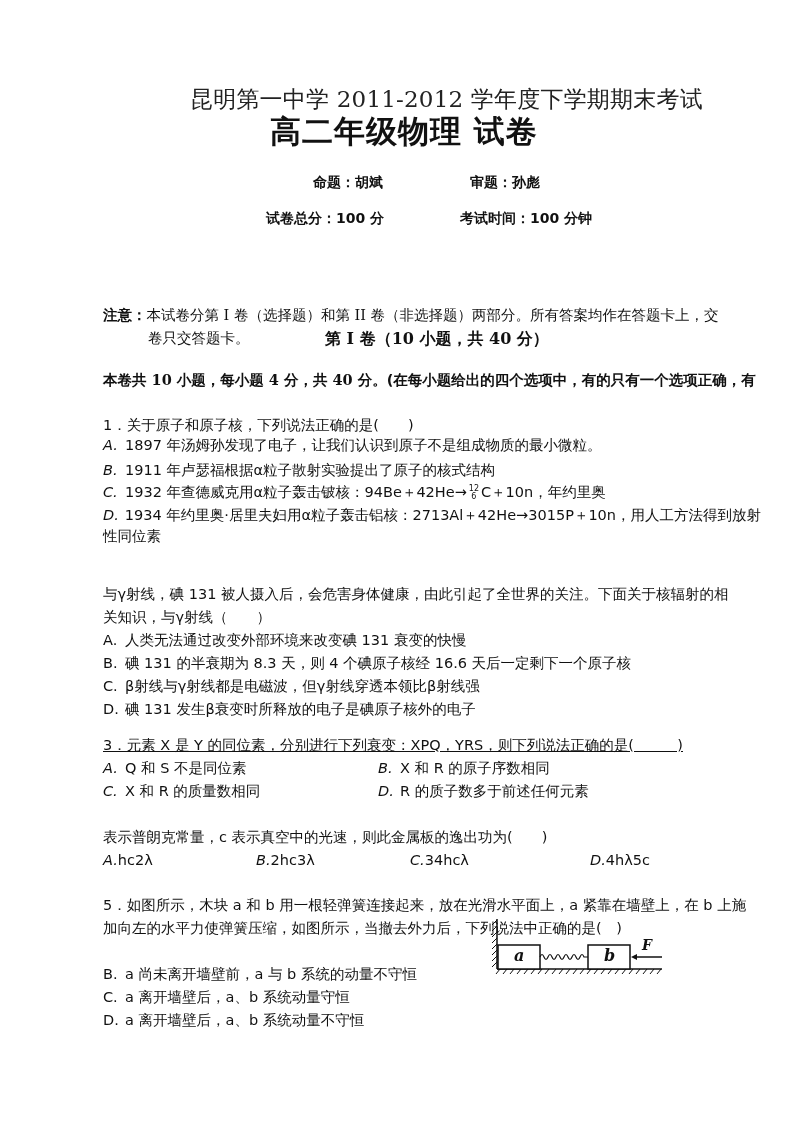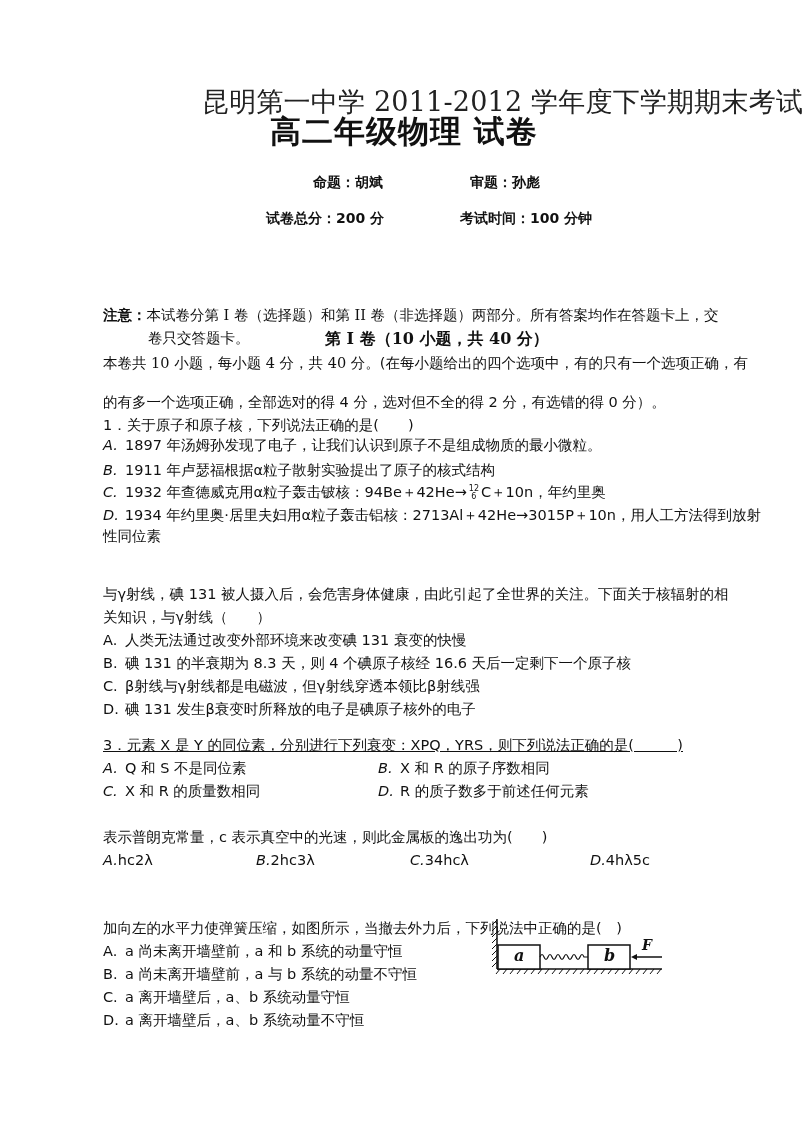--- a/index.html
+++ b/index.html
@@ -1,19 +1,19 @@
 <!DOCTYPE html>
 <html><head>
 <meta charset="utf-8">
 <style>
   html, body { margin: 0; padding: 0; background: #ffffff; }
   body { width: 808px; height: 1122px; position: relative; overflow: hidden; color: #111; }
   .page { position: absolute; left: 0; top: 0; width: 808px; height: 1122px; }
   .abs { position: absolute; white-space: nowrap; }
-  .title1 { left: 190px; top: 84px; font-size: 27px; font-family: "DejaVu Serif", serif; color: #222; letter-spacing: 0.2px; margin-left: 12px; }
+  .title1 { left: 190px; top: 84px; font-size: 23px; font-family: "DejaVu Serif", serif; color: #222; letter-spacing: 0.2px; }
   .title2 { left: 270px; top: 111px; font-size: 31px; font-family: "DejaVu Sans", sans-serif; font-weight: bold; color: #111; letter-spacing: 1px; }
   .meta { font-size: 14px; font-weight: bold; font-family: "DejaVu Sans", sans-serif; }
   .line { position: absolute; left: 103px; font-size: 14.5px; line-height: 22px; white-space: nowrap; margin-top: 44px; }
   .sl { font-family: "DejaVu Serif", serif; }
   .ss { font-family: "DejaVu Sans", sans-serif; }
   .bold { font-weight: bold; }
   .it { font-style: italic; }
   .opt-letter { display: inline-block; width: 22px; }
   .math { font-family: "DejaVu Serif", serif; font-style: italic; }
   .frac { display: inline-block; vertical-align: middle; font-size: 8px; line-height: 8px; text-align: center; margin: 0 2px; }
@@ -21,33 +21,32 @@
 </style>
 </head>
 <body>
 
 <div class="page">
 
   <div class="abs title1">昆明第一中学 2011-2012 学年度下学期期末考试</div>
   <div class="abs title2">高二年级物理 试卷</div>
   <div class="abs meta" style="left:313px; top:174px;">命题：胡斌</div>
   <div class="abs meta" style="left:470px; top:174px;">审题：孙彪</div>
-  <div class="abs meta" style="left:266px; top:210px;">试卷总分：200 分</div>
+  <div class="abs meta" style="left:266px; top:210px;">试卷总分：100 分</div>
   <div class="abs meta" style="left:460px; top:210px;">考试时间：100 分钟</div>
 
   <div class="line sl" style="top:260px;">
     <span class="ss bold">注意：</span><span>本试卷分第 I 卷（选择题）和第 II 卷（非选择题）两部分。所有答案均作在答题卡上，交</span>
   </div>
   <div class="line sl" style="top:283px; left:148px;">卷只交答题卡。</div>
 
   <div class="abs sl bold" style="left:325px; top:305px; font-size:16px;margin-top:24px;">第 I 卷（10 小题，共 40 分）</div>
-  <div class="line sl" style="top:308px;">
+  <div class="line sl" style="top:325px;font-weight:bold;">
     <span>本卷共 10 小题，每小题 4 分，共 40 分。</span><span class="ss">(在每小题给出的四个选项中，有的只有一个选项正确，有</span>
   </div>
-  <div class="line ss" style="top:347px;">的有多一个选项正确，全部选对的得 4 分，选对但不全的得 2 分，有选错的得 0 分）。</div>
 
   <div class="line ss" style="top:370px;">1．关于原子和原子核，下列说法正确的是(　　)</div>
   <div class="line ss" style="top:390px;">
     <span class="opt-letter it">A.</span><span>1897 年汤姆孙发现了电子，让我们认识到原子不是组成物质的最小微粒。</span>
   </div>
   <div class="line ss" style="top:415px;">
     <span class="opt-letter it">B.</span><span>1911 年卢瑟福根据α粒子散射实验提出了原子的核式结构</span>
   </div>
   <div class="line ss" style="top:437px;">
     <span class="opt-letter it">C.</span><span>1932 年查德威克用α粒子轰击铍核：94Be＋42He→</span><span class="frac"><span>12</span><br><span>6</span></span><span>C＋10n，年约里奥</span>
@@ -93,24 +92,22 @@
   <div class="line ss" style="top:805px; left:256px;">
     <span class="it">B.</span><span>2hc3λ</span>
   </div>
   <div class="line ss" style="top:805px; left:410px;">
     <span class="it">C.</span><span>34hcλ</span>
   </div>
   <div class="line ss" style="top:805px; left:590px;">
     <span class="it">D.</span><span>4hλ5c</span>
   </div>
 
+  <div class="line ss" style="top:850px;">5．如图所示，木块 a 和 b 用一根轻弹簧连接起来，放在光滑水平面上，a 紧靠在墙壁上，在 b 上施</div>
   <div class="line ss" style="top:873px;">加向左的水平力使弹簧压缩，如图所示，当撤去外力后，下列说法中正确的是(　)</div>
-  <div class="line ss" style="top:896px;">
-    <span class="opt-letter">A.</span><span>a 尚未离开墙壁前，a 和 b 系统的动量守恒</span>
-  </div>
   <div class="line ss" style="top:919px;">
     <span class="opt-letter">B.</span><span>a 尚未离开墙壁前，a 与 b 系统的动量不守恒</span>
   </div>
   <div class="line ss" style="top:942px;">
     <span class="opt-letter">C.</span><span>a 离开墙壁后，a、b 系统动量守恒</span>
   </div>
   <div class="line ss" style="top:965px;">
     <span class="opt-letter">D.</span><span>a 离开墙壁后，a、b 系统动量不守恒</span>
   </div>
 

